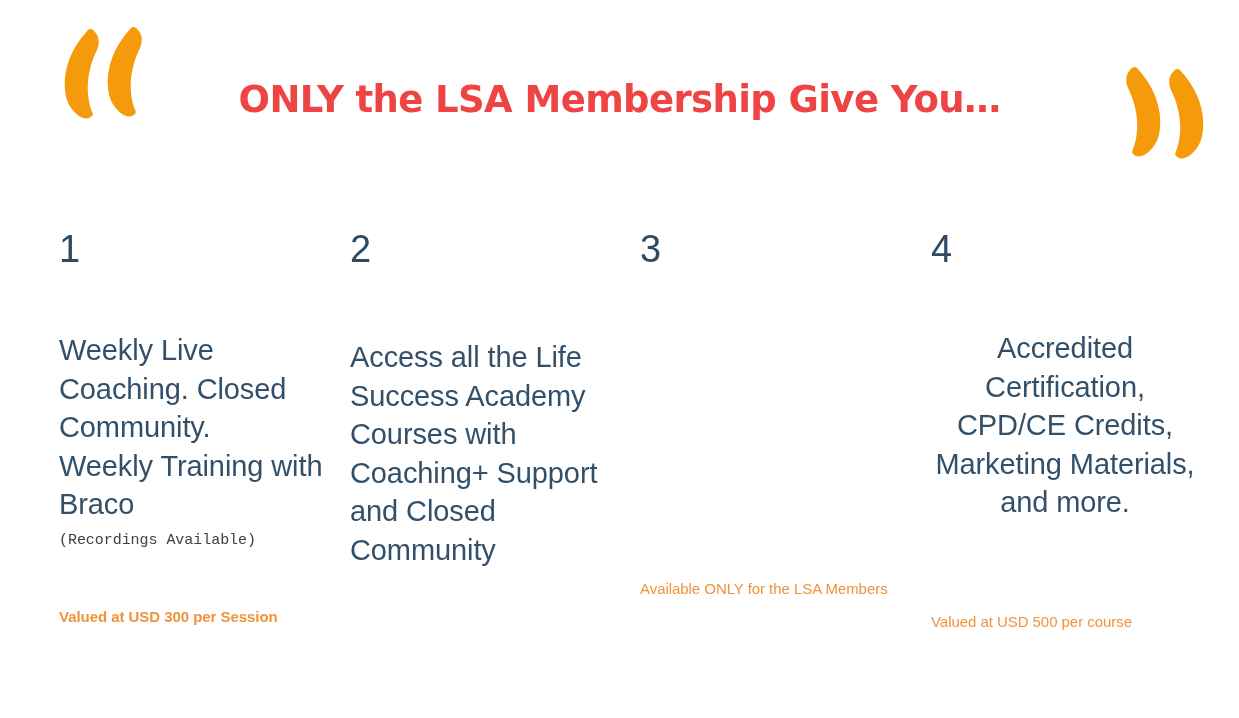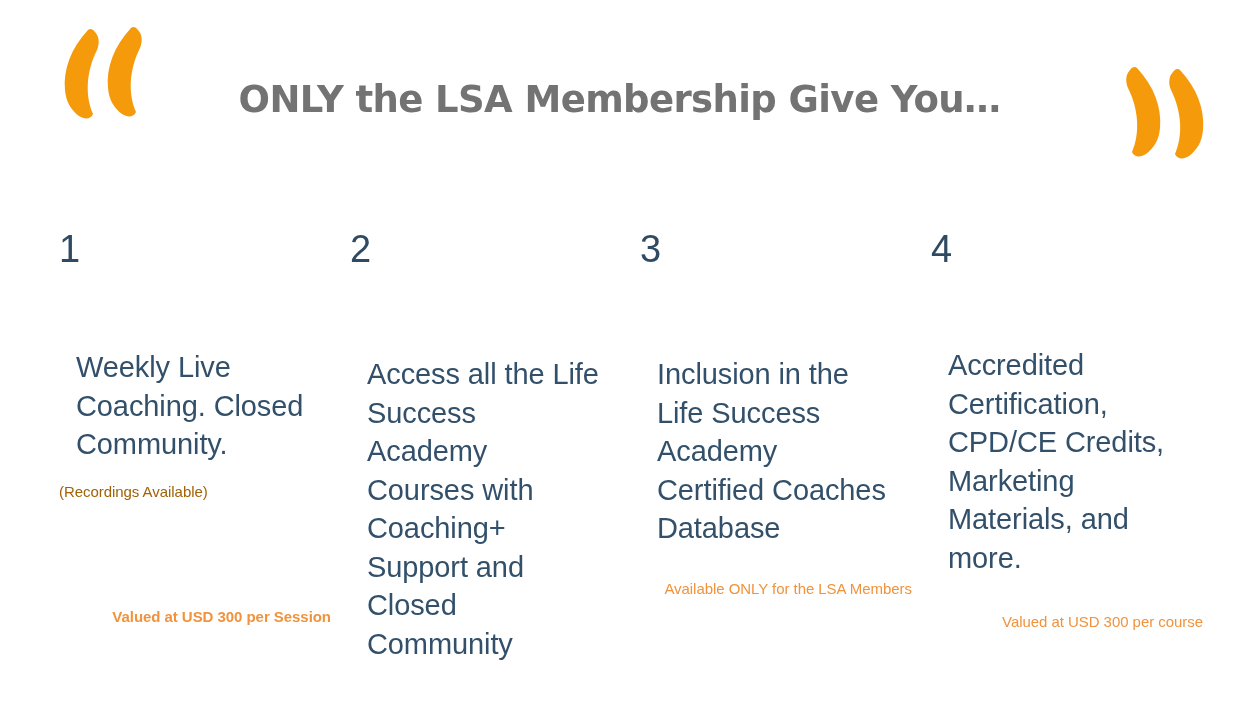--- a/index.html
+++ b/index.html
@@ -34,21 +34,21 @@
   .title {
     position: absolute;
     left: 0;
     right: 0;
     top: 52px;
     text-align: center;
     font-family: "DejaVu Sans", sans-serif;
     font-weight: 700;
     font-size: 37px;
     letter-spacing: -0.6px;
-    color: #737373;
+    color: #ef4444;
     white-space: nowrap;
     line-height: 1.25;
   }
 
   
   .columns {
     position: absolute;
     left: 58px;
     top: 228px;
     width: 1160px;
@@ -77,56 +77,55 @@
   }
 
   .col-body {
     position: absolute;
     left: 1px;
     width: 268px;
   }
   .col-1 .col-body { top: 103px; }
   .col-2 .col-body { top: 110px; }
   .col-3 .col-body { top: 110px; }
-  .col-4 .col-body { top: 101px; }
+  .col-4 .col-body { top: 101px; text-align: center; }
 
   .headline {
     font-family: "Liberation Sans", sans-serif;
     font-weight: 400;
     font-size: 29px;
     line-height: 38.5px;
     color: #33506b;
-    margin: 17px;
+    margin: 0;
     letter-spacing: -0.1px;
   }
   .headline .para2 {
     display: block;
   }
 
   .subnote {
-    font-family: Liberation Sans, sans-serif;
+    font-family: Liberation Mono, monospace;
     font-weight: 400;
     font-size: 15px;
     line-height: 20px;
-    color: #a16207;
-    margin-top: 18px;
+    color: #404040;
+    margin-top: 7px;
     letter-spacing: -0.05px;
   }
 
   .value-note {
     position: absolute;
     left: 1px;
     width: 272px;
     font-family: "Liberation Sans", sans-serif;
     font-weight: 400;
     font-size: 15px;
     line-height: 21px;
     color: #f0933c;
     letter-spacing: -0.05px;
-    text-align: right;
   }
   .col-1 .value-note { top: 378px; font-weight: bold; }
   .col-2 .value-note { top: 378px; }
   .col-3 .value-note { top: 350px; }
   .col-4 .value-note { top: 383px; }
 </style>
 </head>
 <body>
 
 <div class="slide">
@@ -149,49 +148,45 @@
     </svg>
   </span>
 
   <div class="columns">
 
     <div class="col col-1">
       <div class="col-number">1</div>
       <div class="col-body">
         <div class="headline">
           <span>Weekly Live Coaching. Closed Community.</span>
+          <span class="para2">Weekly Training with Braco</span>
         </div>
         <div class="subnote">(Recordings Available)</div>
       </div>
       <div class="value-note">Valued at USD 300 per Session</div>
     </div>
 
     <div class="col col-2">
       <div class="col-number">2</div>
       <div class="col-body">
         <div class="headline">
           <span>Access all the Life Success Academy Courses with Coaching+ Support and Closed Community</span>
         </div>
       </div>
     </div>
 
     <div class="col col-3">
       <div class="col-number">3</div>
-      <div class="col-body">
-        <div class="headline">
-          <span>Inclusion in the Life Success Academy Certified Coaches Database</span>
-        </div>
-      </div>
       <div class="value-note">Available ONLY for the LSA Members</div>
     </div>
 
     <div class="col col-4">
       <div class="col-number">4</div>
       <div class="col-body">
         <div class="headline">
           <span>Accredited Certification, CPD/CE Credits, Marketing Materials, and more.</span>
         </div>
       </div>
-      <div class="value-note">Valued at USD 300 per course</div>
+      <div class="value-note">Valued at USD 500 per course</div>
     </div>
 
   </div>
 </div>
 
 </body></html>

